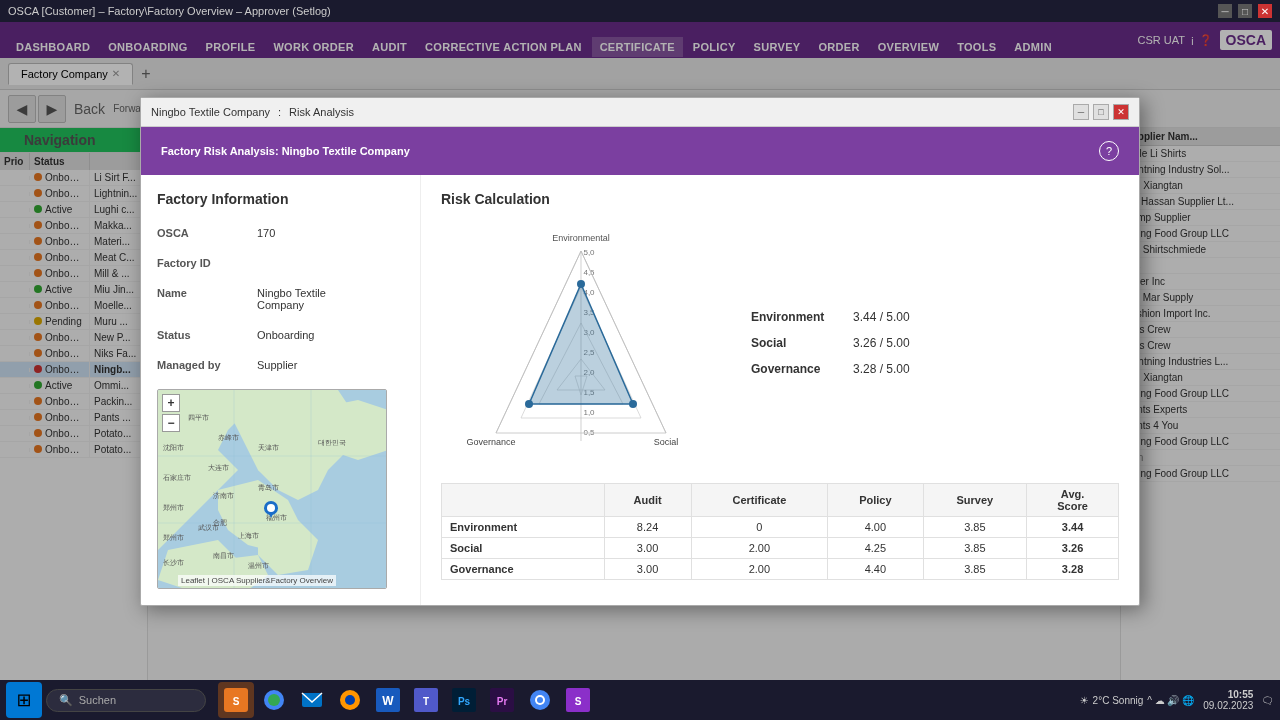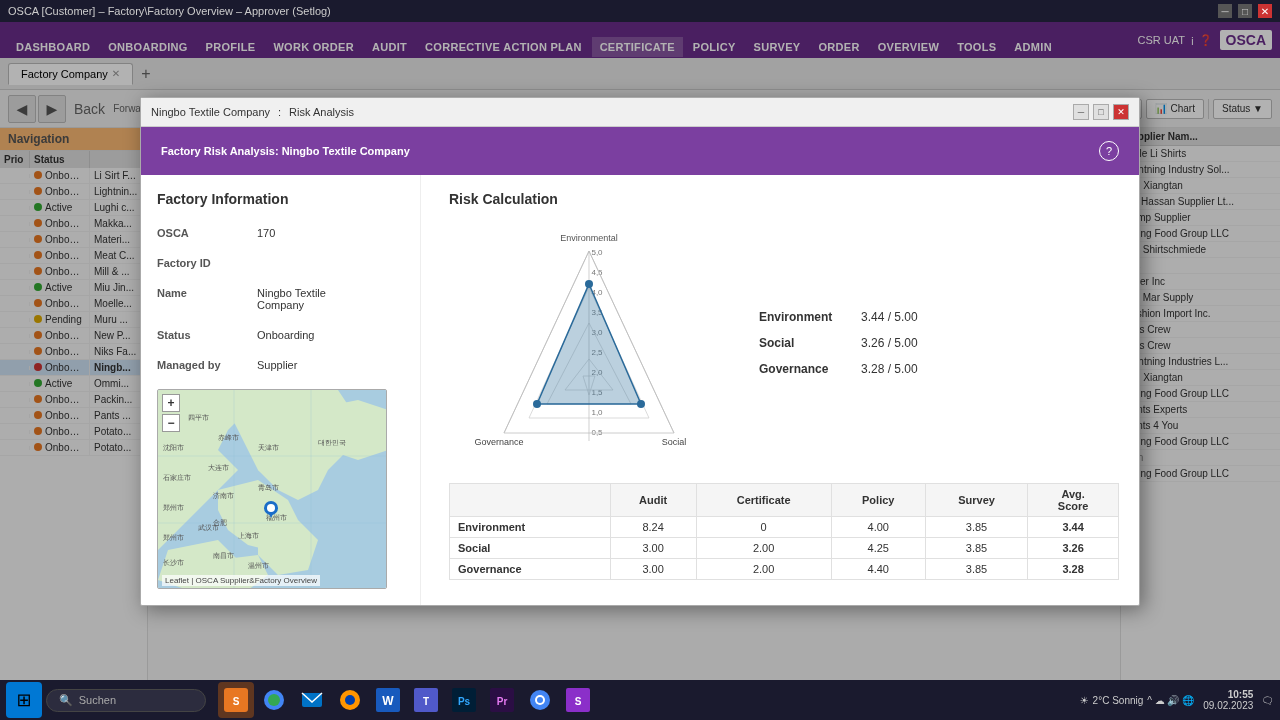--- a/index.html
+++ b/index.html
@@ -114,23 +114,23 @@
     }
 
     
     .left-sidebar {
       width: 148px;
       background: #f8f8f8;
       border-right: 1px solid #ddd;
       overflow: hidden;
     }
     .sidebar-nav-label {
-      background: #fdba74;
-      padding: 4px 8px;
-      font-size: 12px;
+      background: #22c55e;
+      padding: 4px 24px;
+      font-size: 14px;
       font-weight: 600;
       color: #555;
       border-bottom: 1px solid #ddd;
     }
     .sidebar-header-row {
       background: #e0e0e0;
       display: flex;
     }
     .sidebar-header-cell {
       padding: 3px 4px;
@@ -256,21 +256,20 @@
       align-items: center;
       justify-content: space-between;
       color: #fff;
     }
     .modal-header h2 { font-size: 11px; font-weight: 600; }
     .modal-help { width: 20px; height: 20px; border: 1px solid #fff; border-radius: 50%; display: flex; align-items: center; justify-content: center; font-size: 11px; cursor: pointer; }
     .modal-body {
       display: flex;
       flex: 1;
       overflow: hidden;
-      gap: 8px;
     }
 
     
     .factory-info {
       width: 280px;
       padding: 16px;
       border-right: 1px solid #eee;
       display: flex;
       flex-direction: column;
       gap: 12px;
@@ -289,21 +288,21 @@
       overflow: hidden;
     }
     .map-bg {
       width: 100%;
       height: 100%;
       background: linear-gradient(135deg, #b8cfd8 0%, #c8dde8 40%, #a8c4d0 60%, #d8e8ee 100%);
     }
     .map-attribution {
       position: absolute;
       bottom: 2px;
-      left: 4px;
+      left: 20px;
       font-size: 8px;
       color: #444;
       background: rgba(255,255,255,0.7);
       padding: 1px 3px;
     }
     .map-zoom {
       position: absolute;
       top: 4px;
       left: 4px;
       display: flex;
@@ -511,26 +510,20 @@
   </button>
   <button class="toolbar-btn">
     <span>🔄</span>
     <span>Refresh</span>
   </button>
   <button class="toolbar-btn">
     <span>⊡</span>
     <span>Default</span>
   </button>
   <span style="flex:1;"></span>
-  <div style="display:flex;gap:4px;">
-    <button class="toolbar-btn" style="font-size:10px;">📤 Excel</button>
-    <button class="toolbar-btn" style="font-size:10px;">📊 Chart</button>
-    <span style="width:1px;background:#ccc;height:20px;"></span>
-    <button class="toolbar-btn" style="font-size:10px;">Status ▼</button>
-  </div>
 </div>
 
 <div class="main-content">
 
   <div class="left-sidebar">
     <div class="sidebar-nav-label">Navigation</div>
     <div class="sidebar-header-row">
       <div class="sidebar-header-cell" style="width:30px;">Prio</div>
       <div class="sidebar-header-cell" style="width:60px;">Status</div>
       <div class="sidebar-header-cell" style="flex:1;"></div>

